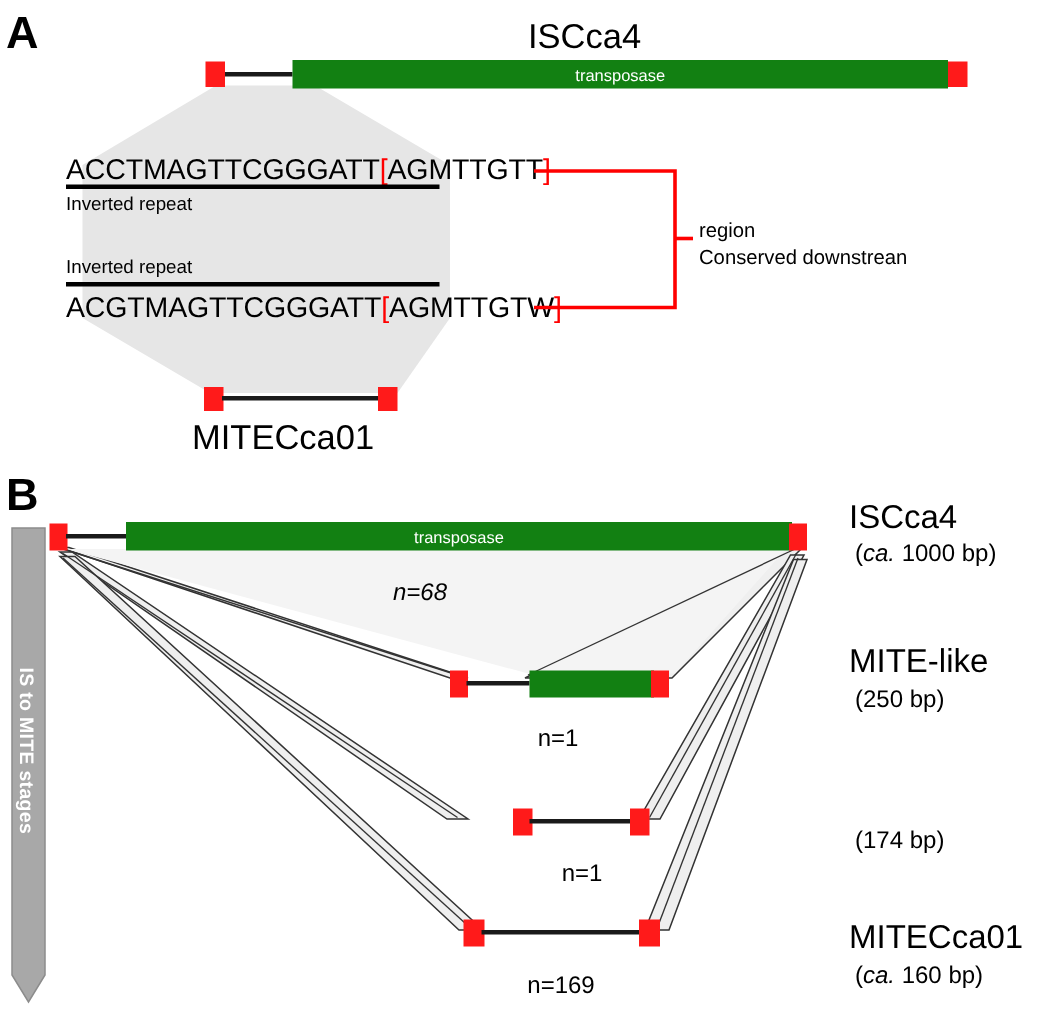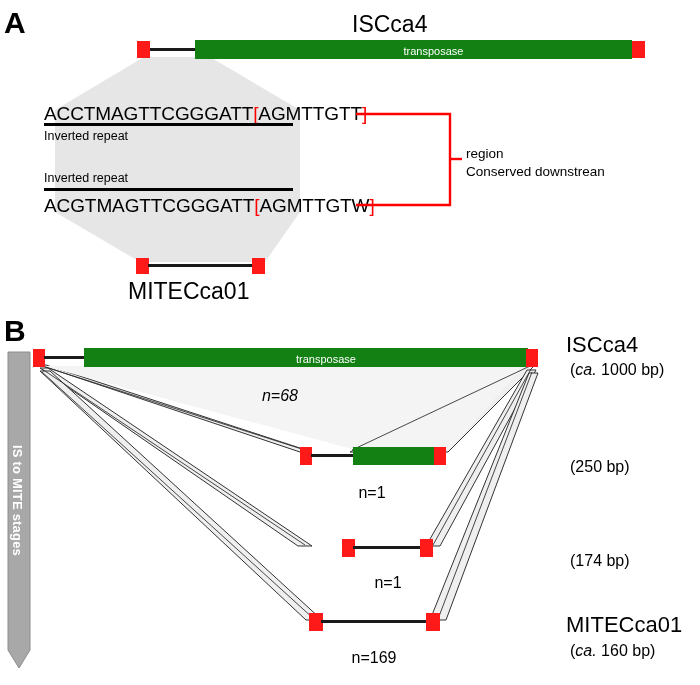--- a/index.html
+++ b/index.html
@@ -51,21 +51,20 @@
     background: #1a1a1a;
   }
   .transposase-label {
     position: absolute;
     color: #ffffff;
     font-size: 11px;
     text-align: center;
     line-height: 1;
     font-family: "Liberation Sans", sans-serif;
     white-space: nowrap;
-    padding-left: 20px;
   }
 
   
   .title-isc {
     position: absolute;
     font-size: 23px;
     line-height: 1;
     white-space: nowrap;
   }
   .title-mite {
@@ -225,20 +224,21 @@
   <div class="b-name" style="left:566px; top:334px;">ISCca4</div>
   <div class="b-size" style="left:570px; top:362px;"><span>(</span><i>ca.</i><span> 1000 bp)</span></div>
   <div class="n-label" style="left:240px; top:388px; width:80px;font-style:italic;">n=68</div>
 
   <div>
     <div class="redbox" style="left:300px; top:447px; width:12px; height:18px;"></div>
     <div class="thinline" style="left:311px; top:454px; width:42px; height:3px;"></div>
     <div class="greenbar" style="left:353px; top:447px; width:83px; height:18px;"></div>
     <div class="redbox" style="left:434px; top:447px; width:12px; height:18px;"></div>
   </div>
+  <div class="b-name" style="left:566px; top:430px;">MITE-like</div>
   <div class="b-size" style="left:570px; top:459px;"><span>(</span><i></i><span>250 bp)</span></div>
   <div class="n-label" style="left:332px; top:485px; width:80px;">n=1</div>
 
   <div>
     <div class="redbox" style="left:342px; top:539px; width:13px; height:18px;"></div>
     <div class="thinline" style="left:353px; top:546px; width:70px; height:3px;"></div>
     <div class="redbox" style="left:420px; top:539px; width:13px; height:18px;"></div>
   </div>
   <div class="b-size" style="left:570px; top:553px;"><span>(</span><i></i><span>174 bp)</span></div>
   <div class="n-label" style="left:348px; top:575px; width:80px;">n=1</div>

